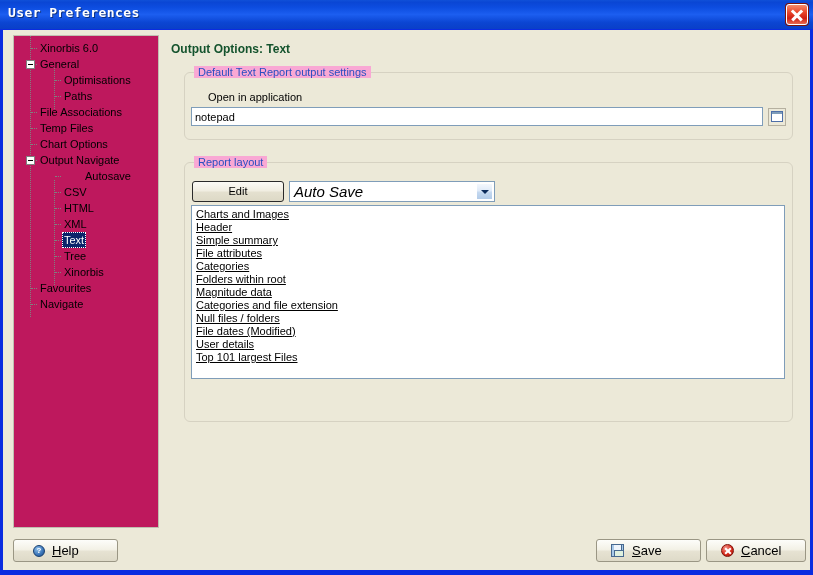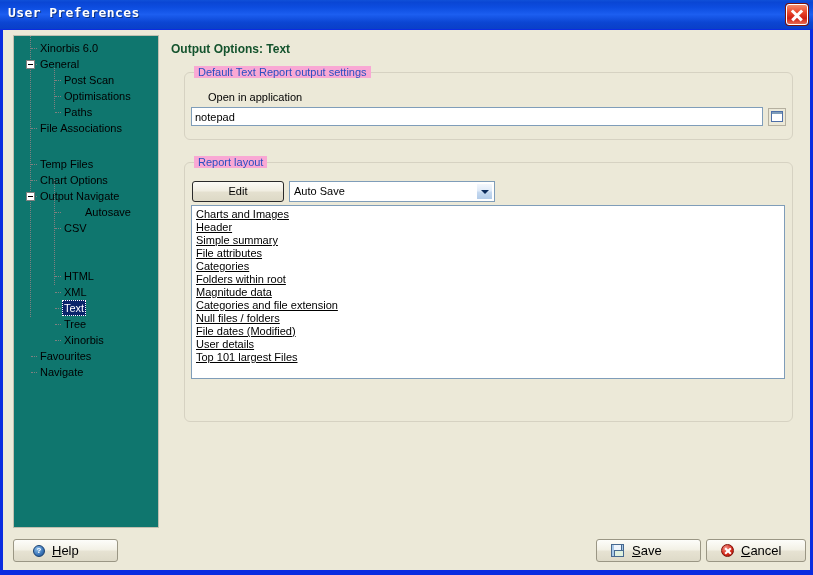--- a/index.html
+++ b/index.html
@@ -84,21 +84,21 @@
     box-sizing: border-box;
   }
 
   
   .tree-panel {
     position: absolute;
     left: 10px;
     top: 5px;
     width: 146px;
     height: 493px;
-    background: #0f766e;
+    background: #be185d;
     border: 1px solid #c0bfb0;
     box-sizing: border-box;
     overflow: hidden;
   }
   .tree-inner {
     position: relative;
     padding: 4px 0 0 0;
   }
   .tnode {
     position: relative;
@@ -261,23 +261,24 @@
     height: 21px;
     background: #ffffff;
     border: 1px solid #7f9db9;
     box-sizing: border-box;
     cursor: pointer;
   }
   .combo .combo-value {
     position: absolute;
     left: 4px;
     top: 2px;
-    font-size: 11px;
+    font-size: 15px;
     color: #000000;
     line-height: 15px;
+    font-style: italic;
   }
   .combo .combo-arrow {
     position: absolute;
     right: 1px;
     top: 1px;
     width: 17px;
     height: 17px;
     background: linear-gradient(to bottom, #f4f8fd 0%, #dfeaf8 45%, #c5d9f0 55%, #b2cbe8 100%);
     border: 1px solid #ffffff;
     box-sizing: border-box;
@@ -440,56 +441,52 @@
             <div class="hline" style="left: 17px; width: 6px;"></div>
             <span class="tlabel" style="left: 24px;">Xinorbis 6.0</span>
           </div>
           <div class="tnode" style="position: relative;">
             <div class="hline" style="left: 17px; width: 6px;"></div>
             <div class="expander" style="left: 12px;"></div>
             <span class="tlabel" style="left: 24px;">General</span>
           </div>
           <div class="tnode" style="position: relative;">
             <div class="hline" style="left: 41px; width: 6px;"></div>
-            <span class="tlabel" style="left: 48px;">Post Scan</span>
-          </div>
-          <div class="tnode" style="position: relative;">
-            <div class="hline" style="left: 41px; width: 6px;"></div>
             <span class="tlabel" style="left: 48px;">Optimisations</span>
           </div>
           <div class="tnode" style="position: relative;">
             <div class="hline" style="left: 41px; width: 6px;"></div>
             <span class="tlabel" style="left: 48px;">Paths</span>
           </div>
           <div class="tnode" style="position: relative;">
             <div class="hline" style="left: 17px; width: 6px;"></div>
             <span class="tlabel" style="left: 24px;">File Associations</span>
           </div>
-          <div class="tnode" style="position: relative; margin-top: 20px;">
+          <div class="tnode" style="position: relative;">
             <div class="hline" style="left: 17px; width: 6px;"></div>
             <span class="tlabel" style="left: 24px;">Temp Files</span>
           </div>
           <div class="tnode" style="position: relative;">
             <div class="hline" style="left: 17px; width: 6px;"></div>
             <span class="tlabel" style="left: 24px;">Chart Options</span>
           </div>
           <div class="tnode" style="position: relative;">
             <div class="hline" style="left: 17px; width: 6px;"></div>
             <div class="expander" style="left: 12px;"></div>
             <span class="tlabel" style="left: 24px;">Output Navigate</span>
           </div>
           <div class="tnode" style="position: relative;">
             <div class="hline" style="left: 41px; width: 6px;"></div>
             <span class="tlabel" style="left: 48px; margin-left: 21px;">Autosave</span>
           </div>
           <div class="tnode" style="position: relative;">
             <div class="hline" style="left: 41px; width: 6px;"></div>
             <span class="tlabel" style="left: 48px;">CSV</span>
           </div>
-          <div class="tnode" style="position: relative; margin-top: 32px;">
+          <div class="tnode" style="position: relative;">
             <div class="hline" style="left: 41px; width: 6px;"></div>
             <span class="tlabel" style="left: 48px;">HTML</span>
           </div>
           <div class="tnode" style="position: relative;">
             <div class="hline" style="left: 41px; width: 6px;"></div>
             <span class="tlabel" style="left: 48px;">XML</span>
           </div>
           <div class="tnode selected" style="position: relative;">
             <div class="hline" style="left: 41px; width: 6px;"></div>
             <span class="tlabel" style="left: 48px;">Text</span>

